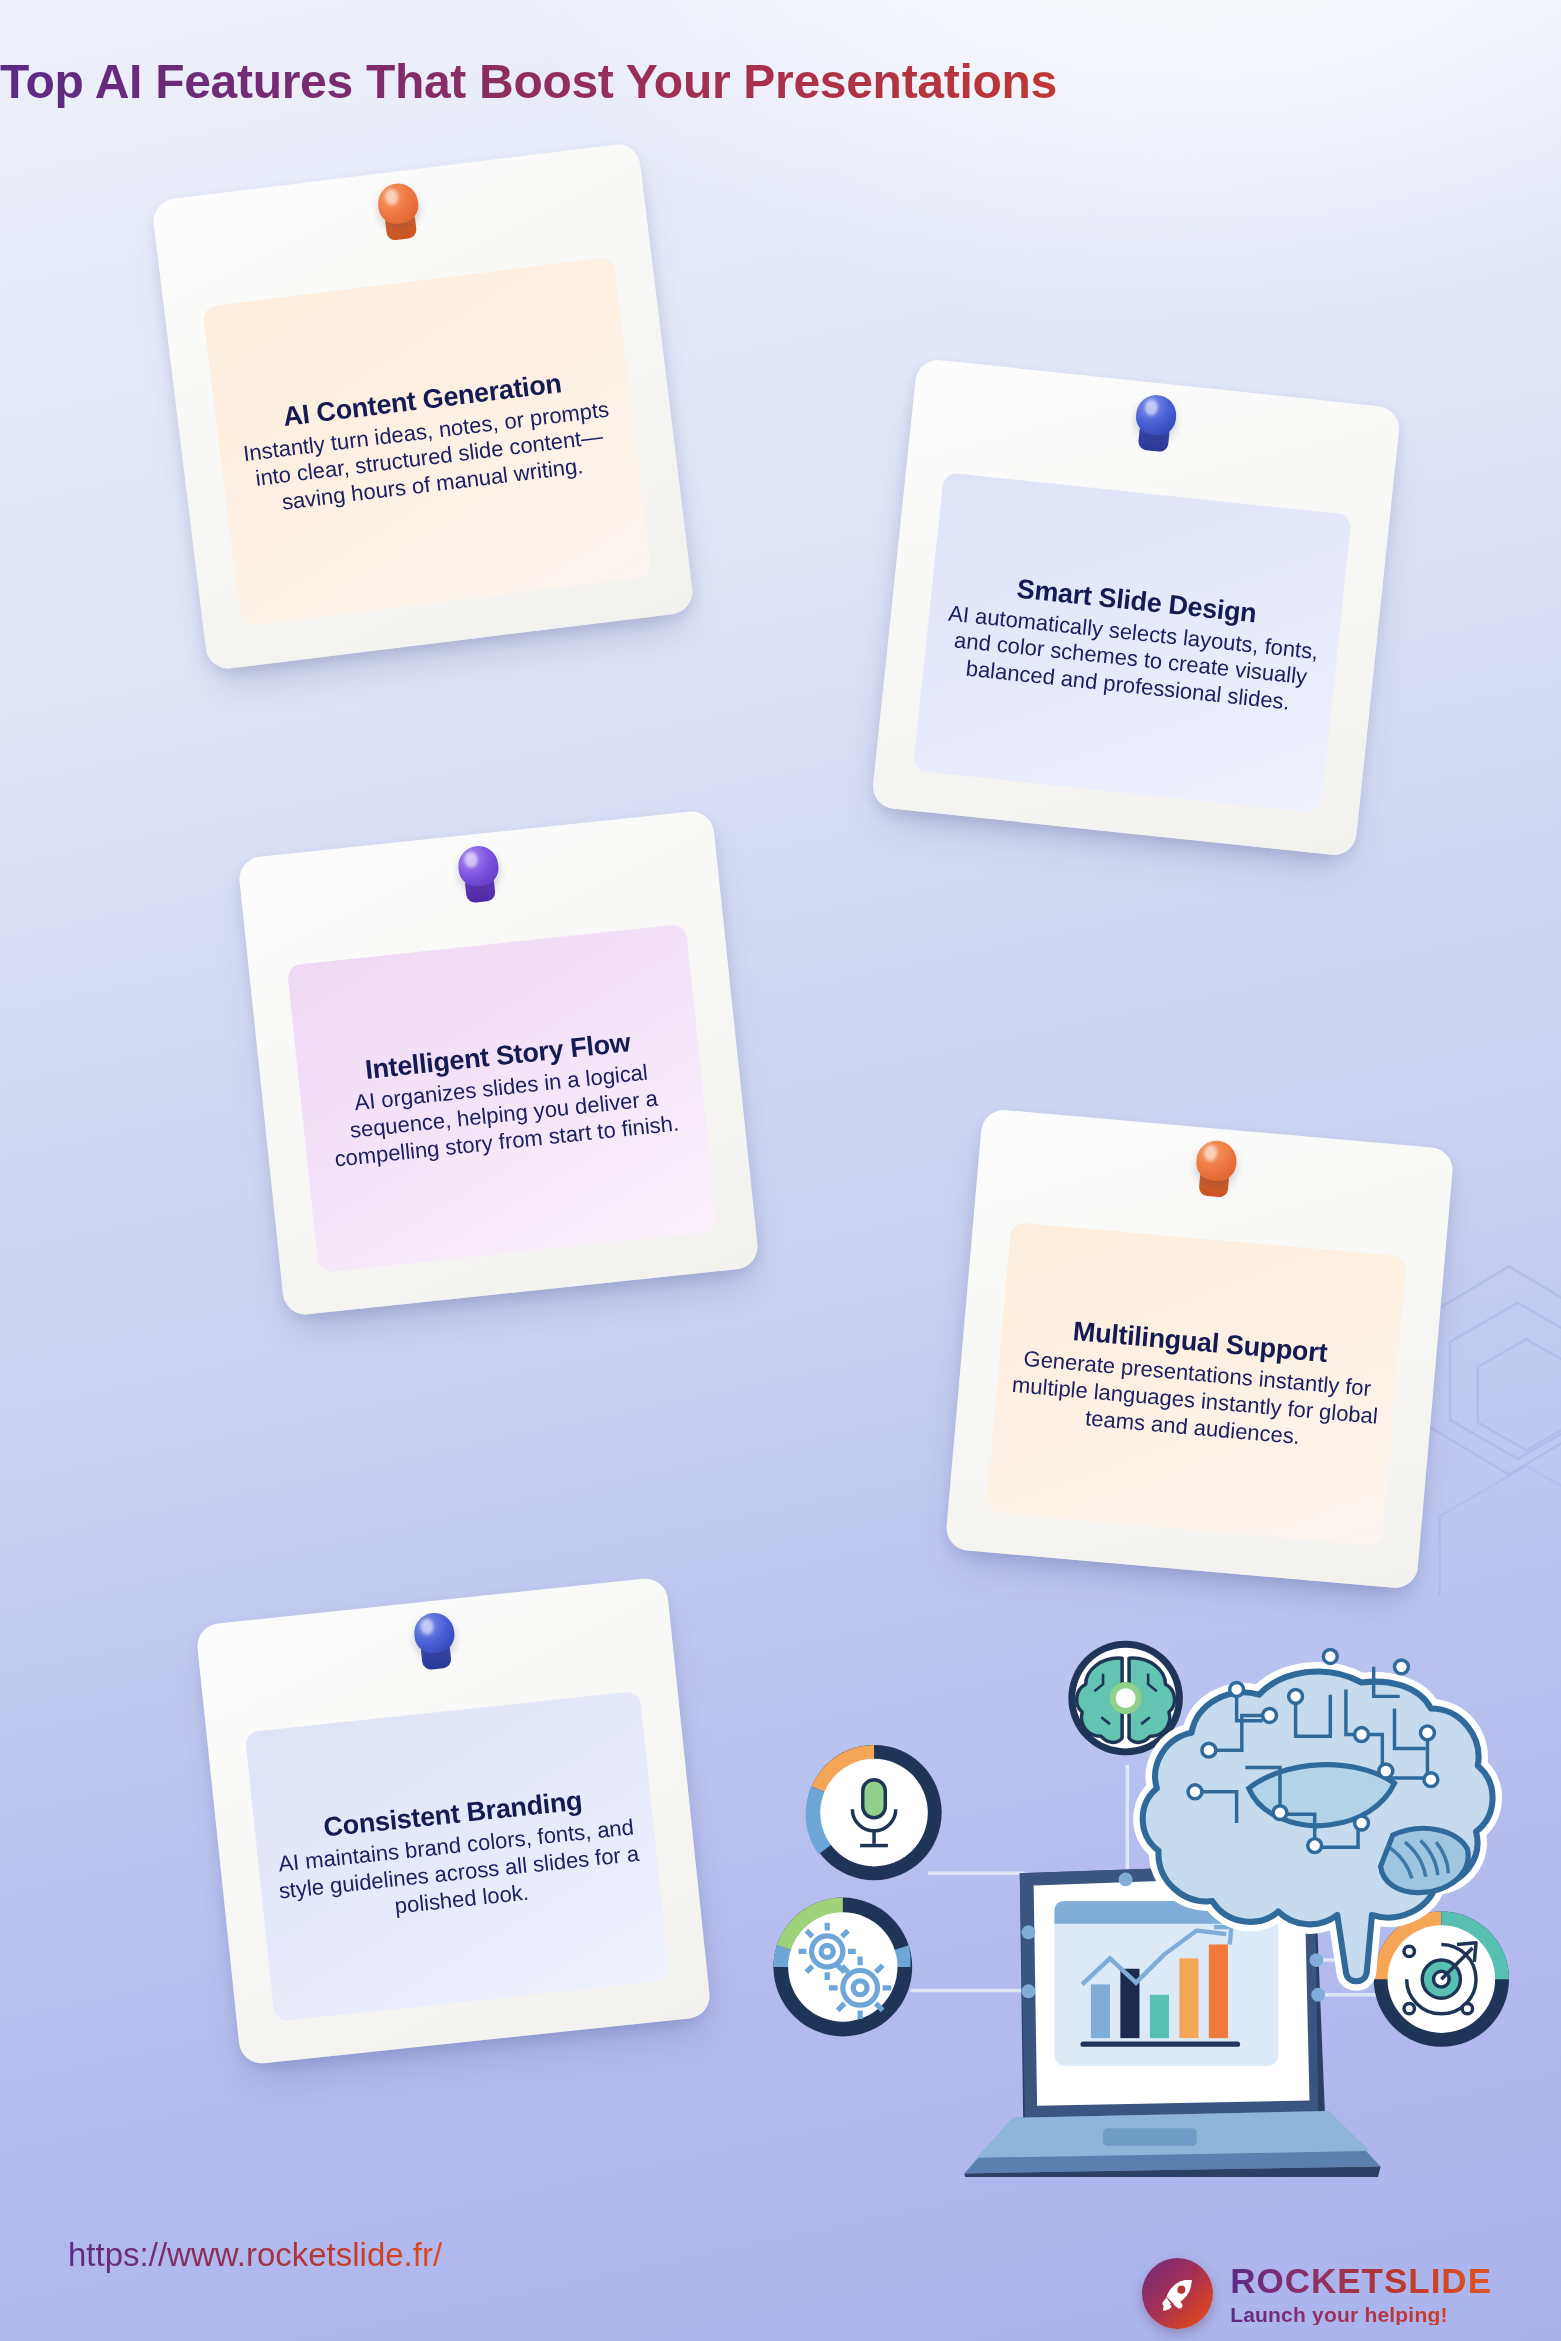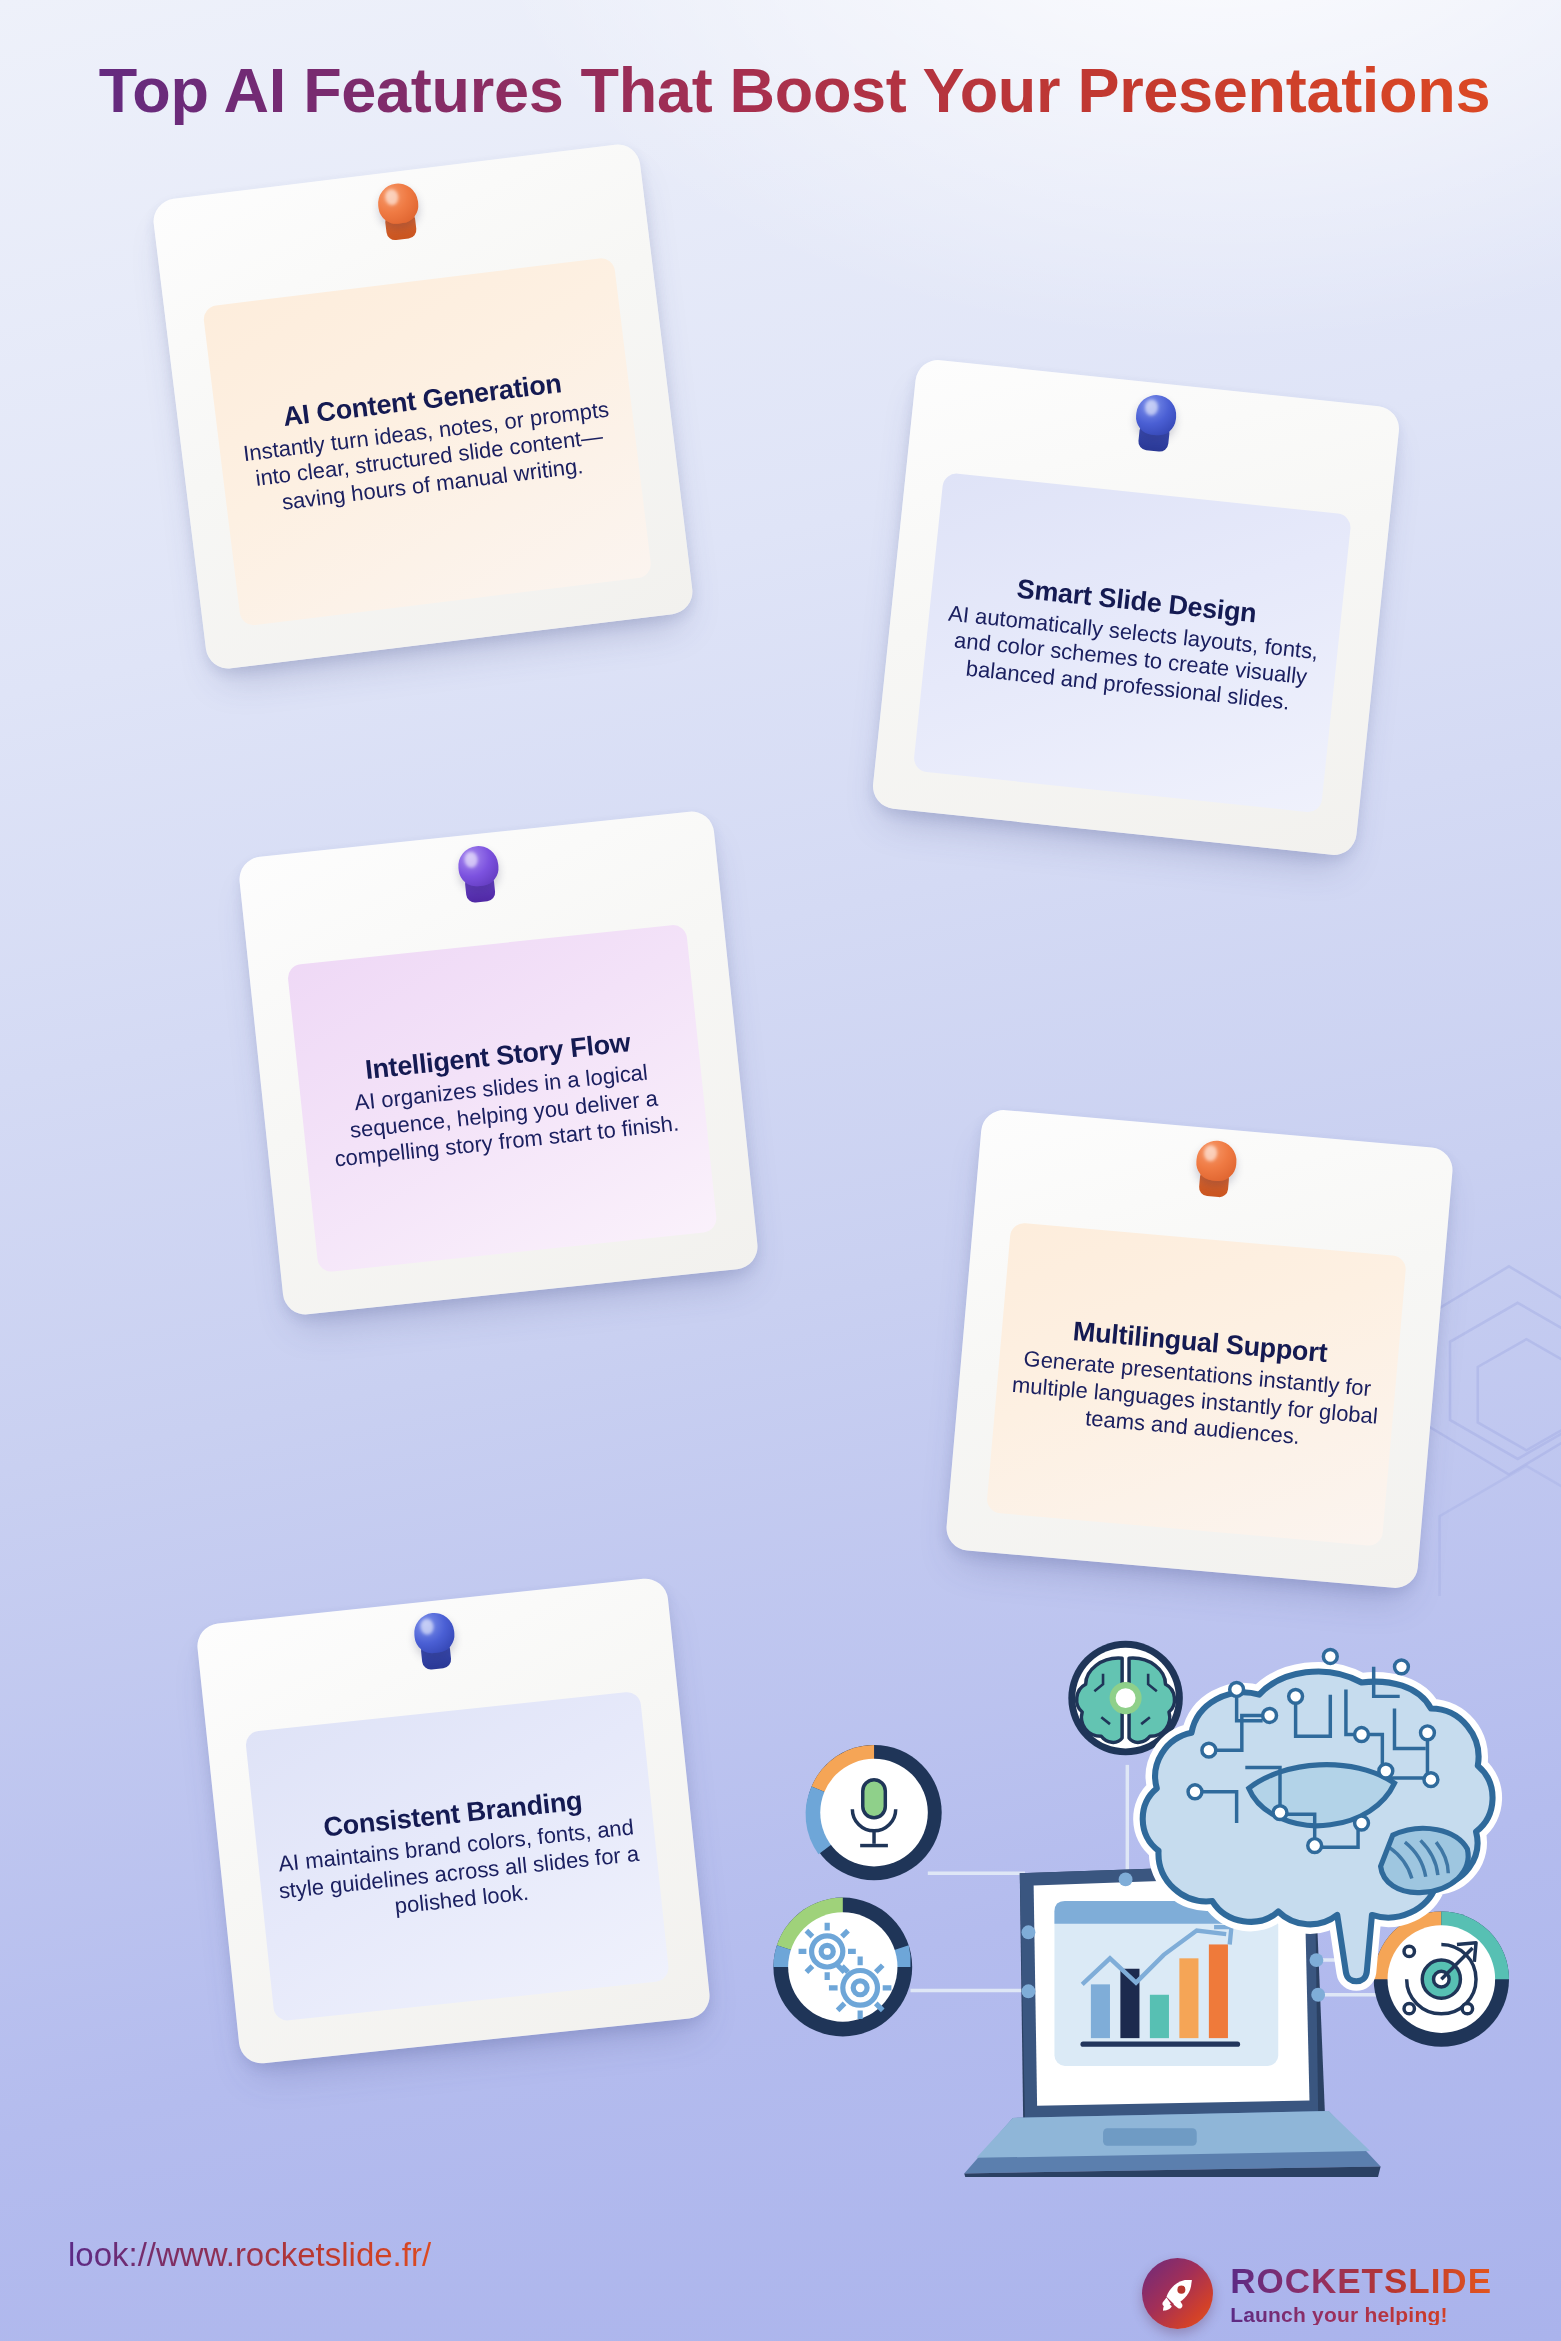--- a/index.html
+++ b/index.html
@@ -13,27 +13,26 @@
     position:relative;
   }
   .stage{position:absolute;inset:0;}
 
   
   .hexdeco{position:absolute;right:-61px;top:1249px;opacity:.55;pointer-events:none;}
   .hexdeco svg{display:block;}
 
   
   .title{
-    position:absolute;left:0;right:0;top:54px;text-align:center;
-    font-size:63px;font-weight:bold;letter-spacing:-0.3px;
+    position:absolute;left:0;right:0;top:54px;text-align:left;
+    font-size:48px;font-weight:bold;letter-spacing:-0.3px;
     background:linear-gradient(90deg,#5b2a86 0%,#7b2b6e 22%,#a72f4e 48%,#c3392f 72%,#e04b22 100%);
     -webkit-background-clip:text;background-clip:text;color:transparent;
     -webkit-text-fill-color:transparent;
     white-space:nowrap;
-    padding-left:28px;
   }
 
   
   .note{
     position:absolute;
     background:linear-gradient(160deg,#fdfdfd 0%,#f7f7f5 45%,#f2f1ee 100%);
     border-radius:22.6px;
     box-shadow:0 22.6px 38px -14px rgba(60,70,130,.28), 0 5.2px 12px rgba(60,70,130,.12);
   }
   .note .inner{
@@ -342,21 +341,21 @@
           <circle cx="498" cy="236" r="8"></circle>
             <circle cx="736" cy="92" r="8"></circle>
           <circle cx="546" cy="118" r="8"></circle>
             <circle cx="690" cy="170" r="8"></circle>
         </g>
       </g>
 
     </svg>
   </div>
 
-  <div class="url">look://www.rocketslide.fr/</div>
+  <div class="url">https://www.rocketslide.fr/</div>
 
   <div class="brand">
     <div class="logomark">
       <svg width="42" height="42" viewBox="0 0 48 48" fill="none">
         <path d="M33 8 C22 10 15 19 12 27 l 9 9 c 8 -3 17 -10 19 -21 l 1 -7 Z" fill="#ffffff"></path>
         <circle cx="29" cy="19" r="4.6" fill="#b8362f"></circle>
         <path d="M12 28 l -4 5 c -2 3 1 6 4 5 l 5 -3 Z" fill="#ffffff"></path>
         <path d="M20 36 l 5 4 c 3 2 6 -1 5 -4 l -3 -5 Z" fill="#ffffff"></path>
         <path d="M13 33 c -4 2 -5 7 -5 10 c 3 0 8 -1 10 -5 Z" fill="#ffffff"></path>
       </svg>

